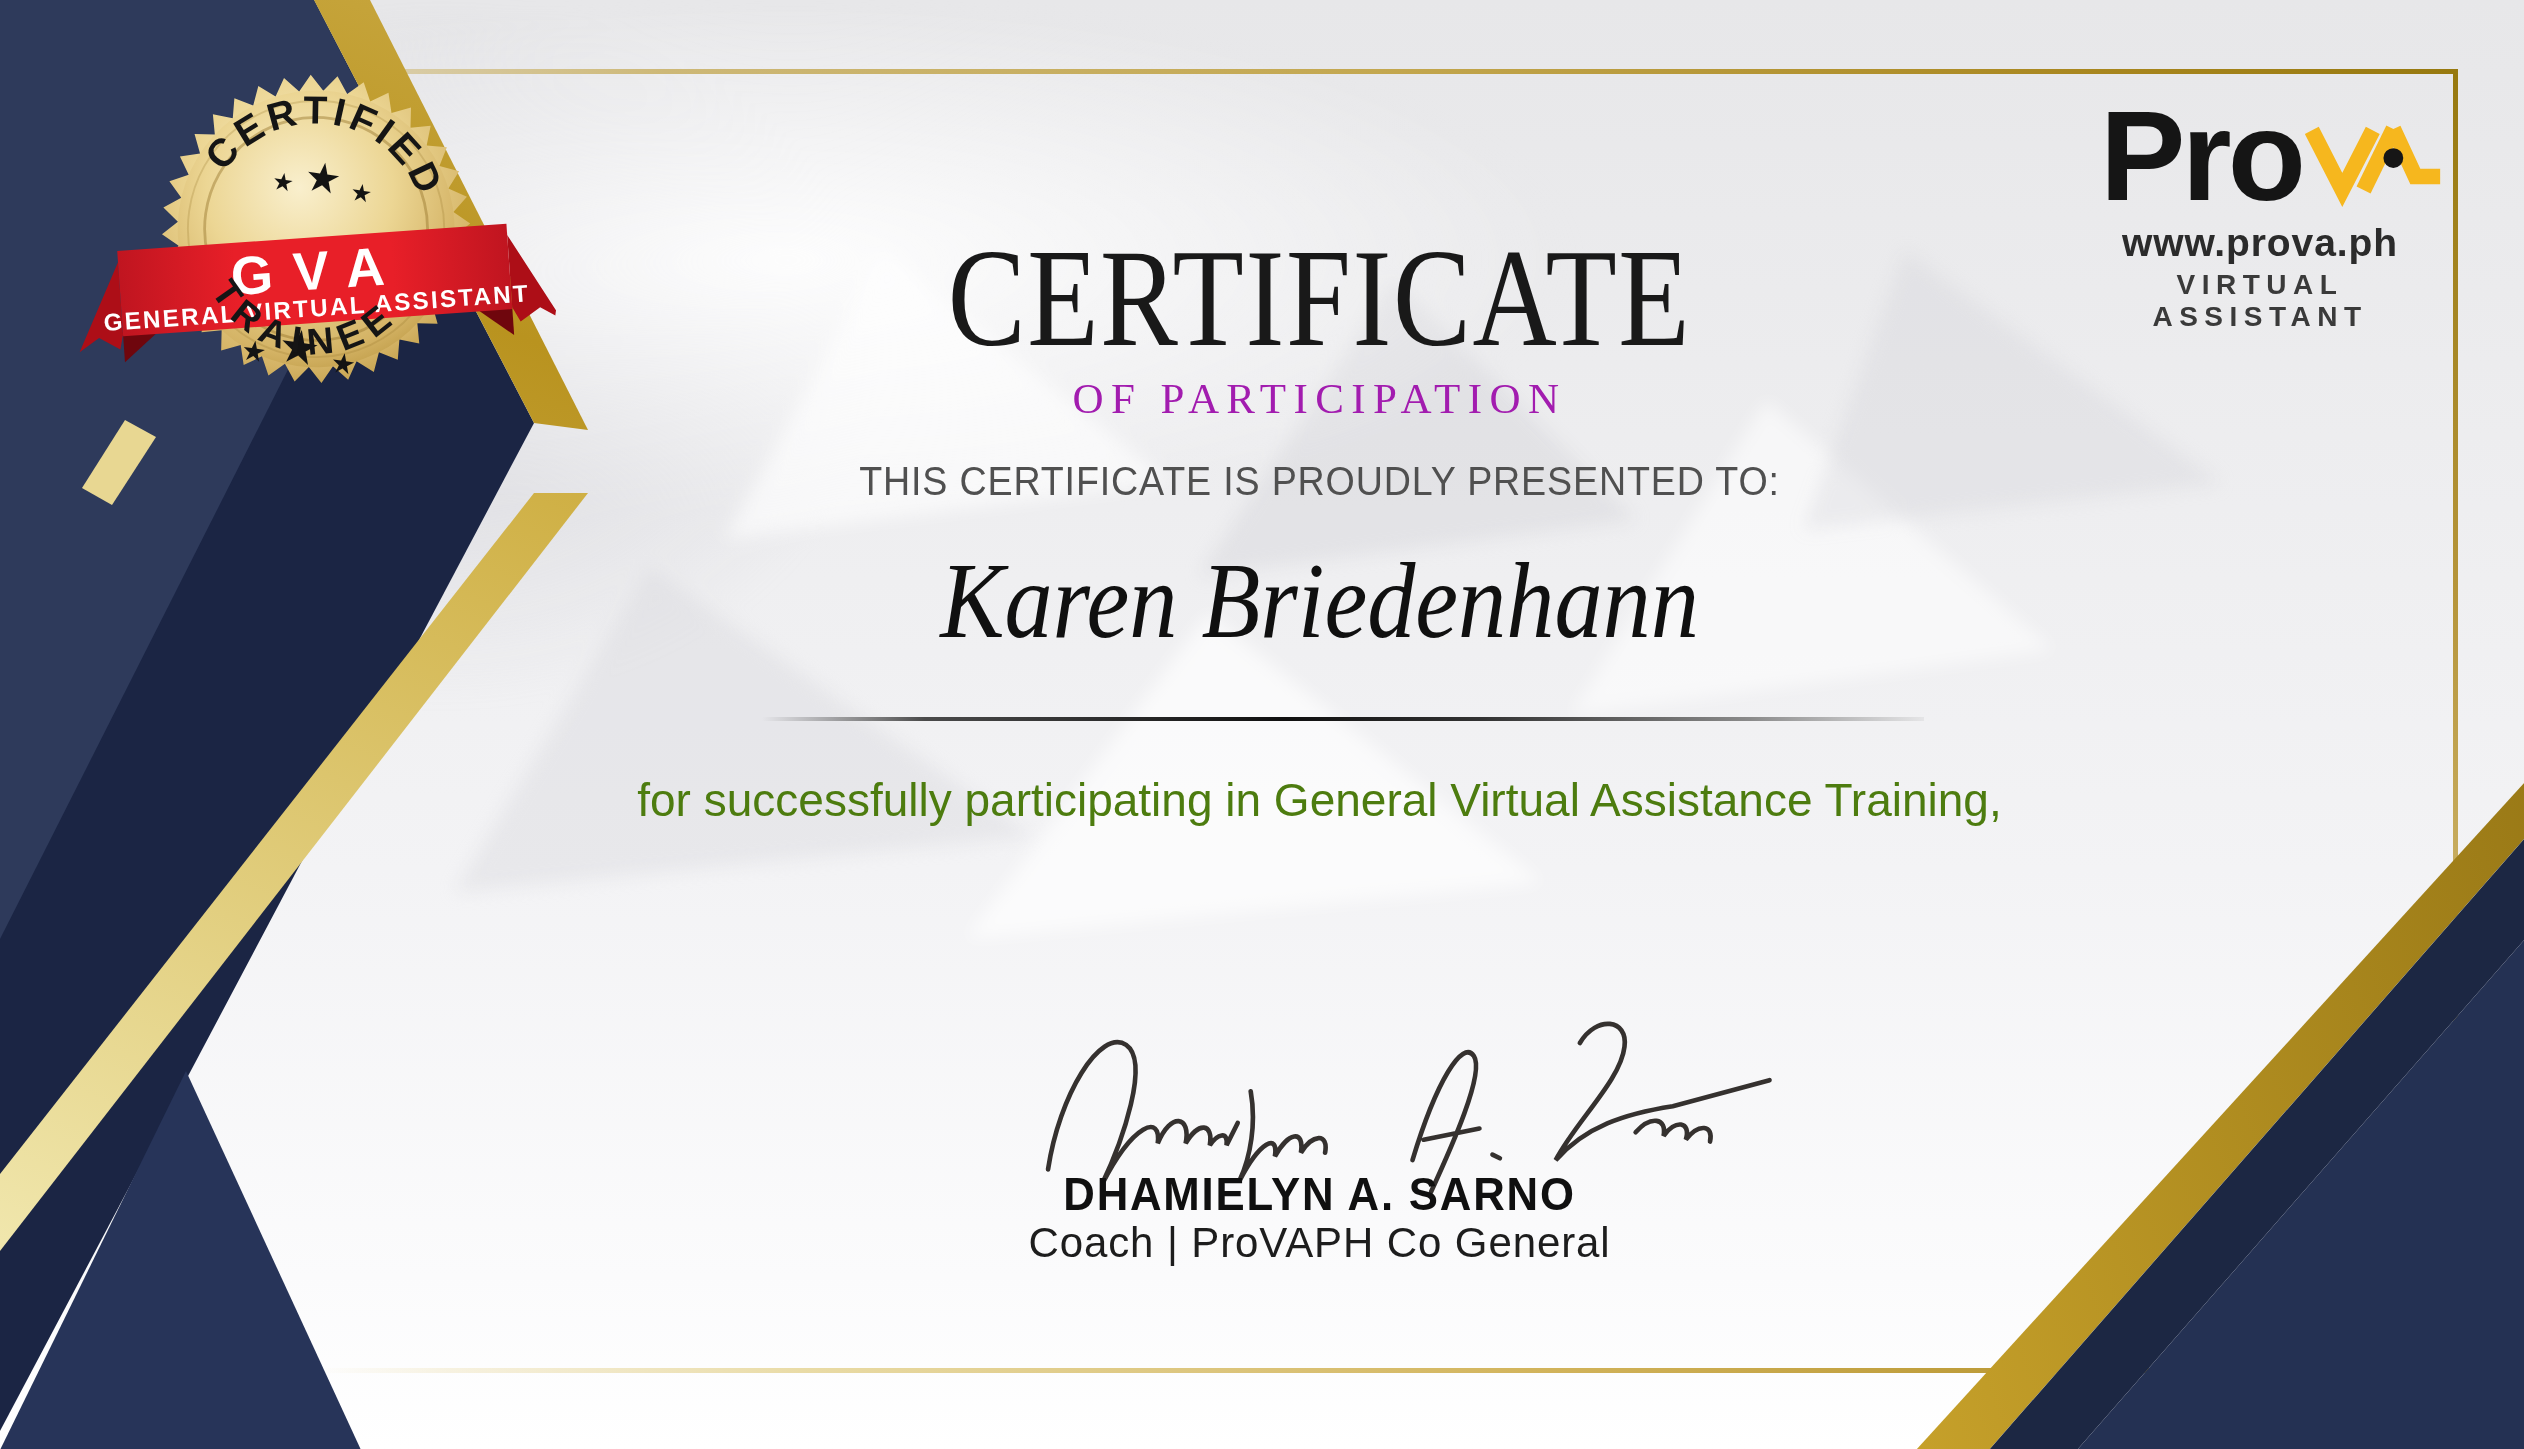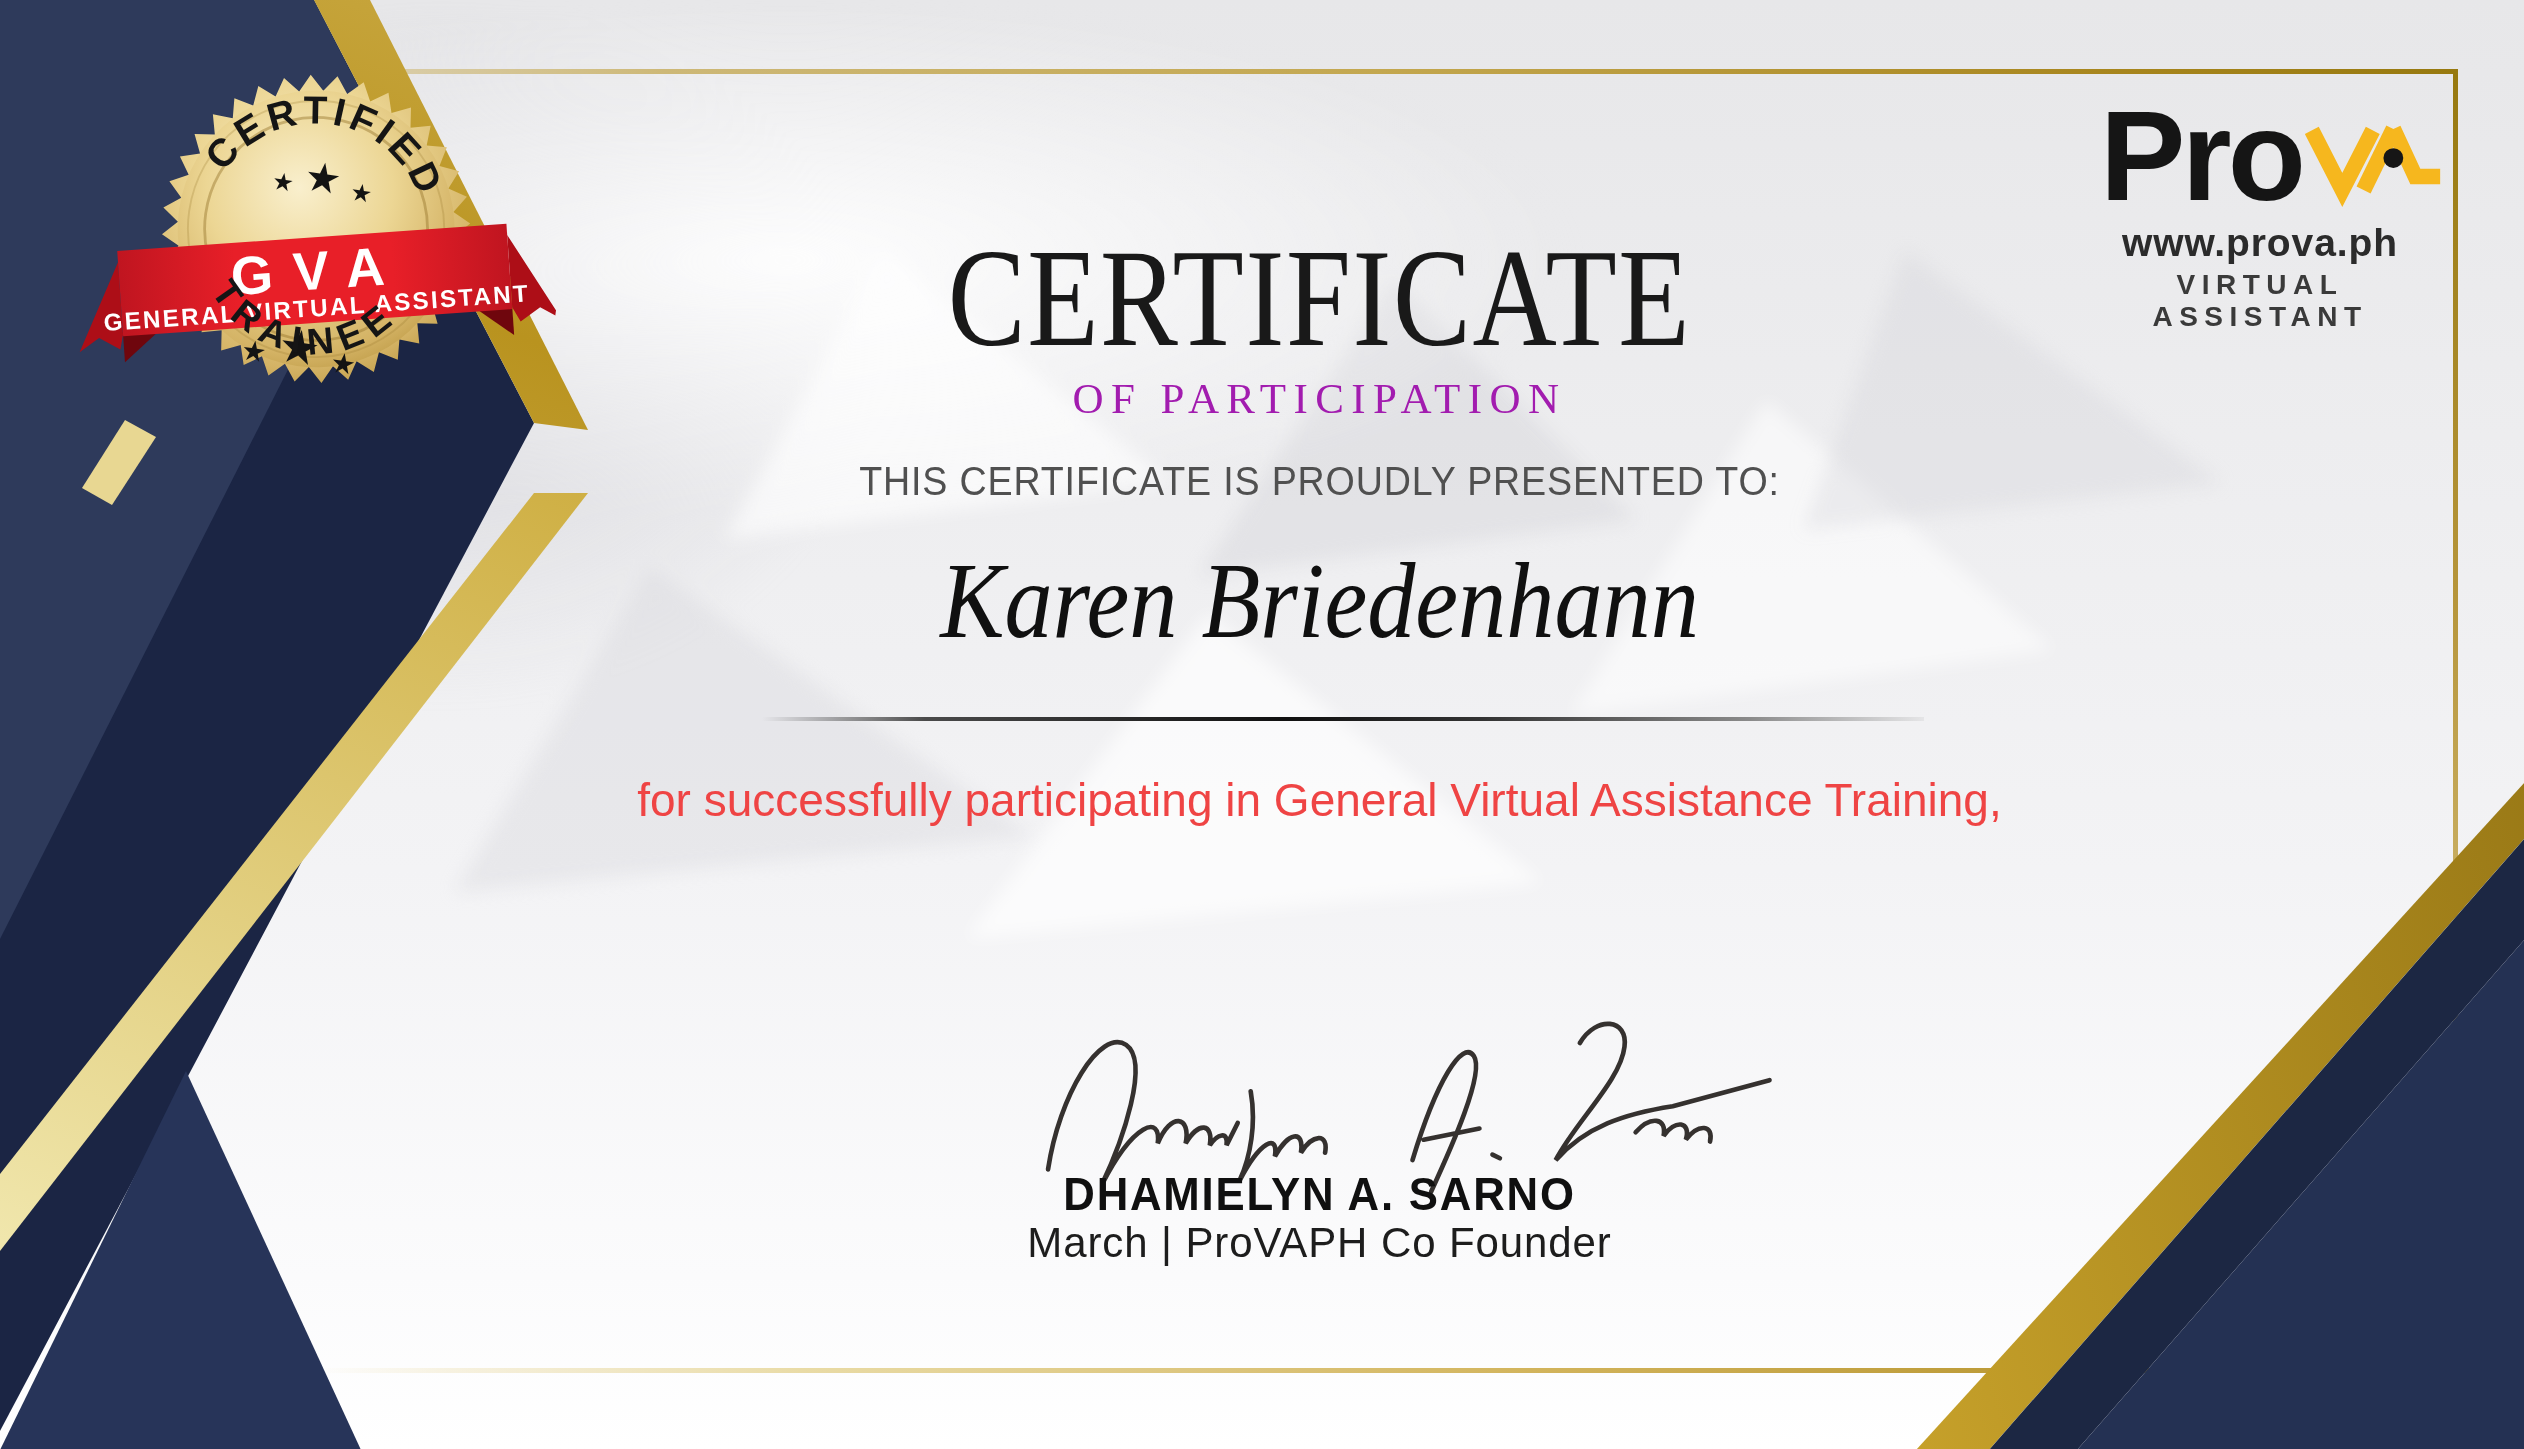--- a/index.html
+++ b/index.html
@@ -63,21 +63,21 @@
   
   .col{left:390px;width:1859px;text-align:center;}
   #title{top:229px;font-family:"Liberation Serif",serif;font-size:139px;line-height:139px;color:#191919;
          transform:scaleX(.84);letter-spacing:1.9px;}
   #subtitle{top:374px;font-family:Liberation Serif, serif;font-size:43px;color:#a21caf;letter-spacing:7.4px;}
   #presented{top:459px;font-size:40px;color:#505050;letter-spacing:0.9px;transform:scaleX(.94);}
   #name{top:541px;font-family:"Liberation Serif",serif;font-style:italic;font-size:107px;line-height:121px;
         color:#101010;transform:scaleX(.9);}
   #divider{left:762px;top:717px;width:1162px;height:3.7px;
     background:linear-gradient(90deg,rgba(120,120,120,0) 0%,#4a4a4a 14%,#101010 45%,#333 62%,#8a8a8a 85%,rgba(160,160,160,.15) 100%);}
-  #body-text{top:771px;font-size:46px;line-height:58px;color:#ef4444;}
+  #body-text{top:771px;font-size:46px;line-height:58px;color:#4d7c0f;}
   #sig-name{top:1167px;font-size:46px;font-weight:700;letter-spacing:1.9px;color:#101010;transform:scaleX(.95);}
   #sig-role{top:1219px;font-size:42px;letter-spacing:0.9px;color:#1d1d1d;}
   #signature-svg{left:1022px;top:1002px;width:781px;height:214px;}
 </style>
 </head>
 <body>
 
 <div id="mesh">
   <div class="m7"></div>
   <div class="m1"></div>
@@ -183,14 +183,14 @@
 <svg class="abs" id="signature-svg" viewBox="0 0 840 230">
   <g fill="none" stroke="#35312f" stroke-width="5" stroke-linecap="round">
     <path d="M28,180 C40,100 84,28 112,46 C138,64 108,150 86,196 C120,130 150,120 146,152 C160,118 182,122 176,152 C190,128 206,130 202,154 C210,142 222,138 220,154 L232,130"></path>
     <path d="M246,96 C252,130 246,166 234,192 C256,150 276,140 272,166 C286,140 304,136 300,162 C312,142 330,140 326,162"></path>
     <path d="M420,170 C446,84 474,40 486,58 C498,76 462,156 440,204 M432,148 L492,136 M506,164 L514,168"></path>
     <path d="M600,44 C618,14 652,18 648,48 C644,84 596,128 574,170 C606,134 648,120 700,112 L804,84"></path>
     <path d="M660,140 C676,122 694,124 690,144 C702,126 720,128 714,148 C728,130 744,132 740,150"></path>
   </g>
 </svg>
 <div class="abs col" id="sig-name">DHAMIELYN A. SARNO</div>
-<div class="abs col" id="sig-role">March | ProVAPH Co Founder</div>
+<div class="abs col" id="sig-role">Coach | ProVAPH Co General</div>
 
 
 </body></html>

